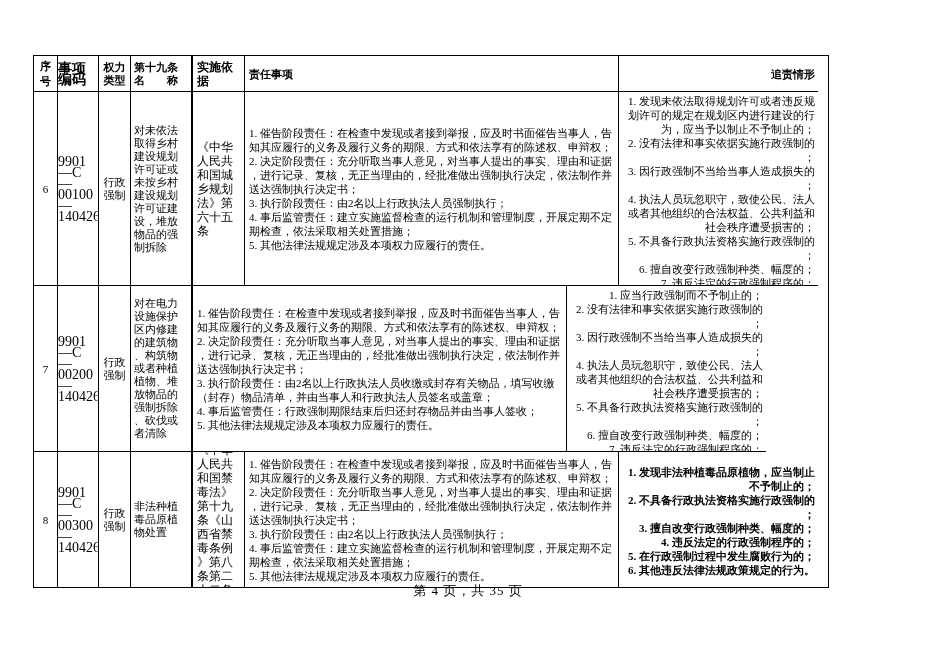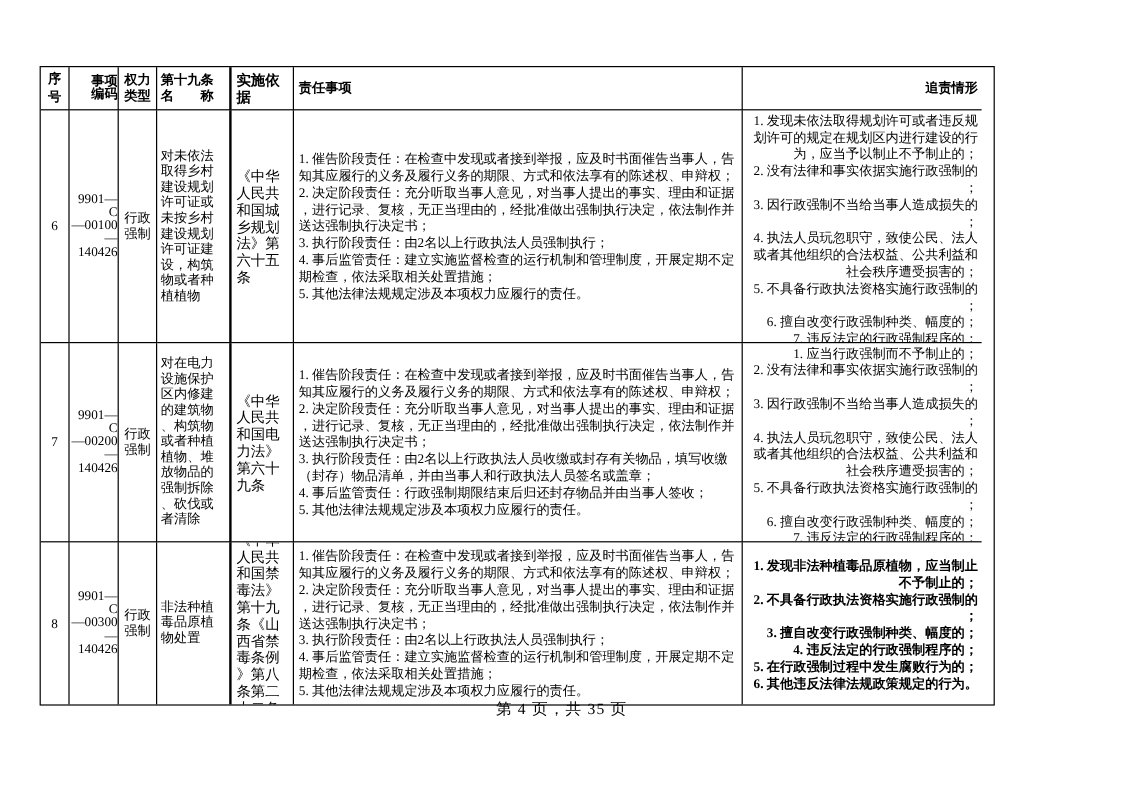--- a/index.html
+++ b/index.html
@@ -38,21 +38,21 @@
 
   .cv { width:100%; white-space:pre-wrap; }
 
   .head .td { justify-content:center; }
   .head .cv {
     font-weight:bold; font-size:12.5px; line-height:15px;
     text-align:center; white-space:pre-line;
   }
 
   .c1 .cv { text-align:center; font-size:11px; }
-  .c2 .cv { text-align:right; font-size:11px;  line-height:11px;font-family:Liberation Serif, serif; }
+  .c2 .cv { text-align:left; font-size:14px;  line-height:11px;font-family:Liberation Serif, serif; }
   .c3 .cv { text-align:center; font-size:11px; line-height:13px; }
   .c4 .cv { font-size:11px; line-height:13px; padding:0 3px; text-align:left; }
   .c5 .cv { font-size:12px; line-height:14px; padding:0 4px; text-align:left; }
   .c6 .cv { font-size:11px; line-height:14px; padding:0 4px; text-align:left; }
   .c7 .cv { font-size:11px; line-height:14px; padding:2px 3px; text-align:right; }
   .r8 .c7 .cv { padding-top:13px;font-weight:bold; }
 
   .c4 .cv, .c5 .cv, .c6 .cv, .c7 .cv {
     line-break:anywhere; word-break:break-all;
   }
@@ -103,21 +103,21 @@
         </div>
       <div class="td c2">
           <div class="cv">9901—C
 —00100
 —140426</div>
         </div>
       <div class="td c3">
           <div class="cv">行政强制</div>
         </div>
       <div class="td c4">
-          <div class="cv">对未依法取得乡村建设规划许可证或未按乡村建设规划许可证建设，构筑物或者种植植物</div>
+          <div class="cv">对未依法取得乡村建设规划许可证或未按乡村建设规划许可证建设，堆放物品的强制拆除</div>
         </div>
       <div class="td c5">
           <div class="cv">《中华人民共和国城乡规划法》第六十五条</div>
         </div>
       <div class="td c6">
           <div class="cv">1. 催告阶段责任：在检查中发现或者接到举报，应及时书面催告当事人，告知其应履行的义务及履行义务的期限、方式和依法享有的陈述权、申辩权；
 2. 决定阶段责任：充分听取当事人意见，对当事人提出的事实、理由和证据，进行记录、复核，无正当理由的，经批准做出强制执行决定，依法制作并送达强制执行决定书；
 3. 执行阶段责任：由2名以上行政执法人员强制执行；
 4. 事后监管责任：建立实施监督检查的运行机制和管理制度，开展定期不定期检查，依法采取相关处置措施；
 5. 其他法律法规规定涉及本项权力应履行的责任。</div>
@@ -143,23 +143,20 @@
           <div class="cv">9901—C
 —00200
 —140426</div>
         </div>
       <div class="td c3">
           <div class="cv">行政强制</div>
         </div>
       <div class="td c4">
           <div class="cv">对在电力设施保护区内修建的建筑物、构筑物或者种植植物、堆放物品的强制拆除、砍伐或者清除</div>
         </div>
-      <div class="td c5">
-          <div class="cv">《中华人民共和国电力法》第六十九条</div>
-        </div>
       <div class="td c6">
           <div class="cv">1. 催告阶段责任：在检查中发现或者接到举报，应及时书面催告当事人，告知其应履行的义务及履行义务的期限、方式和依法享有的陈述权、申辩权；
 2. 决定阶段责任：充分听取当事人意见，对当事人提出的事实、理由和证据，进行记录、复核，无正当理由的，经批准做出强制执行决定，依法制作并送达强制执行决定书；
 3. 执行阶段责任：由2名以上行政执法人员收缴或封存有关物品，填写收缴（封存）物品清单，并由当事人和行政执法人员签名或盖章；
 4. 事后监管责任：行政强制期限结束后归还封存物品并由当事人签收；
 5. 其他法律法规规定涉及本项权力应履行的责任。</div>
         </div>
       <div class="td c7">
           <div class="cv">1. 应当行政强制而不予制止的；
 2. 没有法律和事实依据实施行政强制的；

